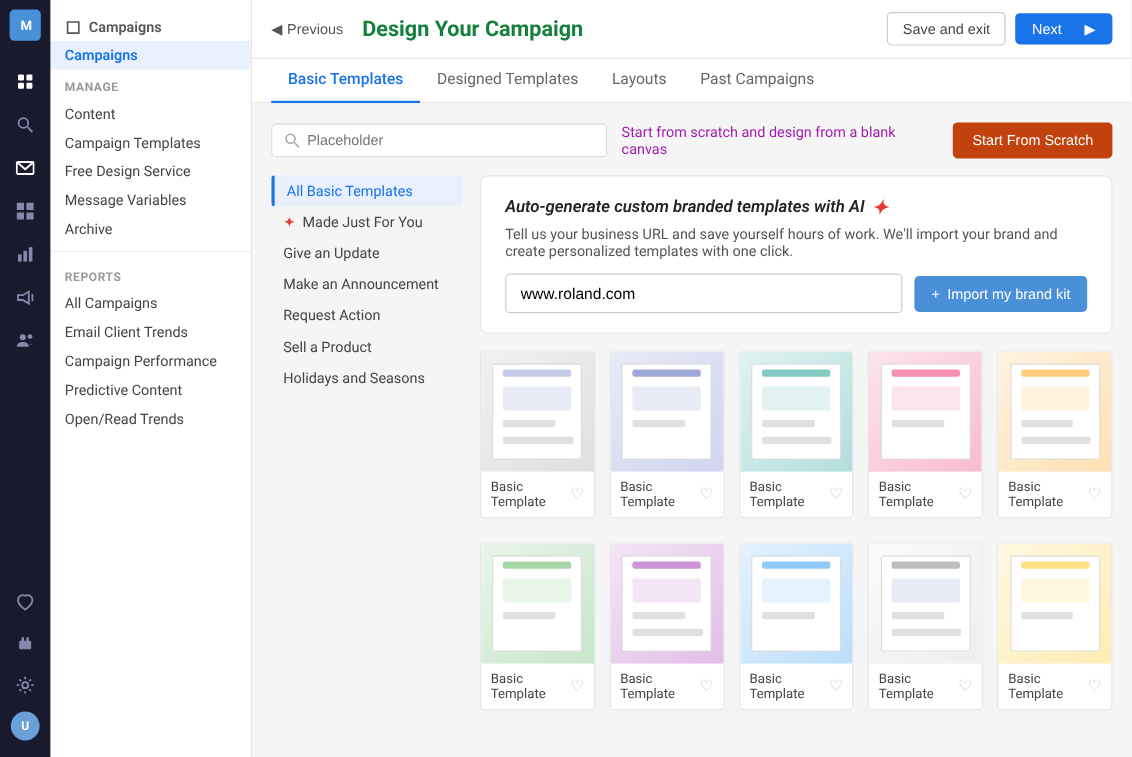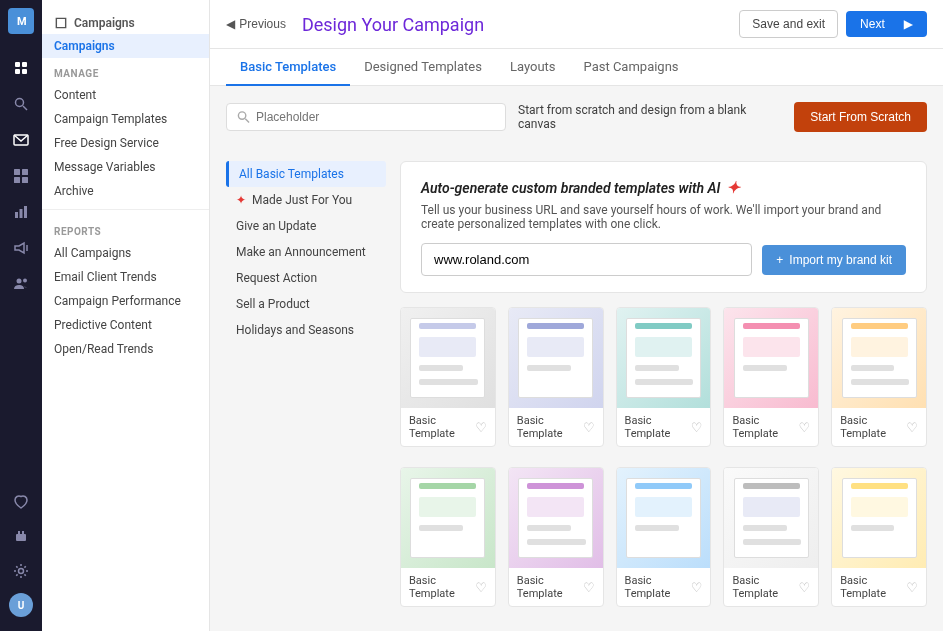--- a/index.html
+++ b/index.html
@@ -84,21 +84,21 @@
       border-bottom: 1px solid #e5e5e5;
       justify-content: space-between;
     }
     .top-bar-left { display: flex; align-items: center; gap: 8px; }
     .back-btn {
       font-size: 12px; color: #555;
       display: flex; align-items: center; gap: 4px;
       cursor: pointer; background: none; border: none;
     }
     .page-title {
-      font-size: 18px; font-weight: 400; color: #6d28d9;
+      font-size: 18px; font-weight: 700; color: #15803d;
       margin-left: 8px;
     }
     .top-bar-right { display: flex; align-items: center; gap: 8px; }
     .btn-save-exit {
       background: none; border: 1px solid #ccc; padding: 6px 12px;
       border-radius: 4px; font-size: 12px; color: #444; cursor: pointer;
     }
     .btn-next {
       background: #1a73e8; border: none; padding: 6px 14px;
       border-radius: 4px; font-size: 12px; color: #fff; cursor: pointer;
@@ -127,33 +127,33 @@
       overflow-y: auto;
       padding: 16px;
       background: #f5f5f5;
     }
 
     
     .search-scratch-row {
       display: flex;
       align-items: center;
       gap: 12px;
-      margin-bottom: 29px;
+      margin-bottom: 14px;
     }
     .search-box {
       display: flex; align-items: center;
       background: #fff; border: 1px solid #ddd; border-radius: 4px;
       padding: 6px 10px; gap: 6px;
       flex: 1; max-width: 280px;
     }
     .search-box input {
       border: none; outline: none; font-size: 12px; color: #888;
       background: transparent; width: 100%;
     }
-    .scratch-text { font-size: 12px; color: #404040; flex: 1; }
+    .scratch-text { font-size: 12px; color: #a21caf; flex: 1; }
     .btn-start-scratch {
       background: #c2410c; border: none; padding: 8px 16px;
       border-radius: 4px; font-size: 12px; color: #fff; cursor: pointer;
       white-space: nowrap;
     }
 
     
     .two-col {
       display: flex;
       gap: 14px;

